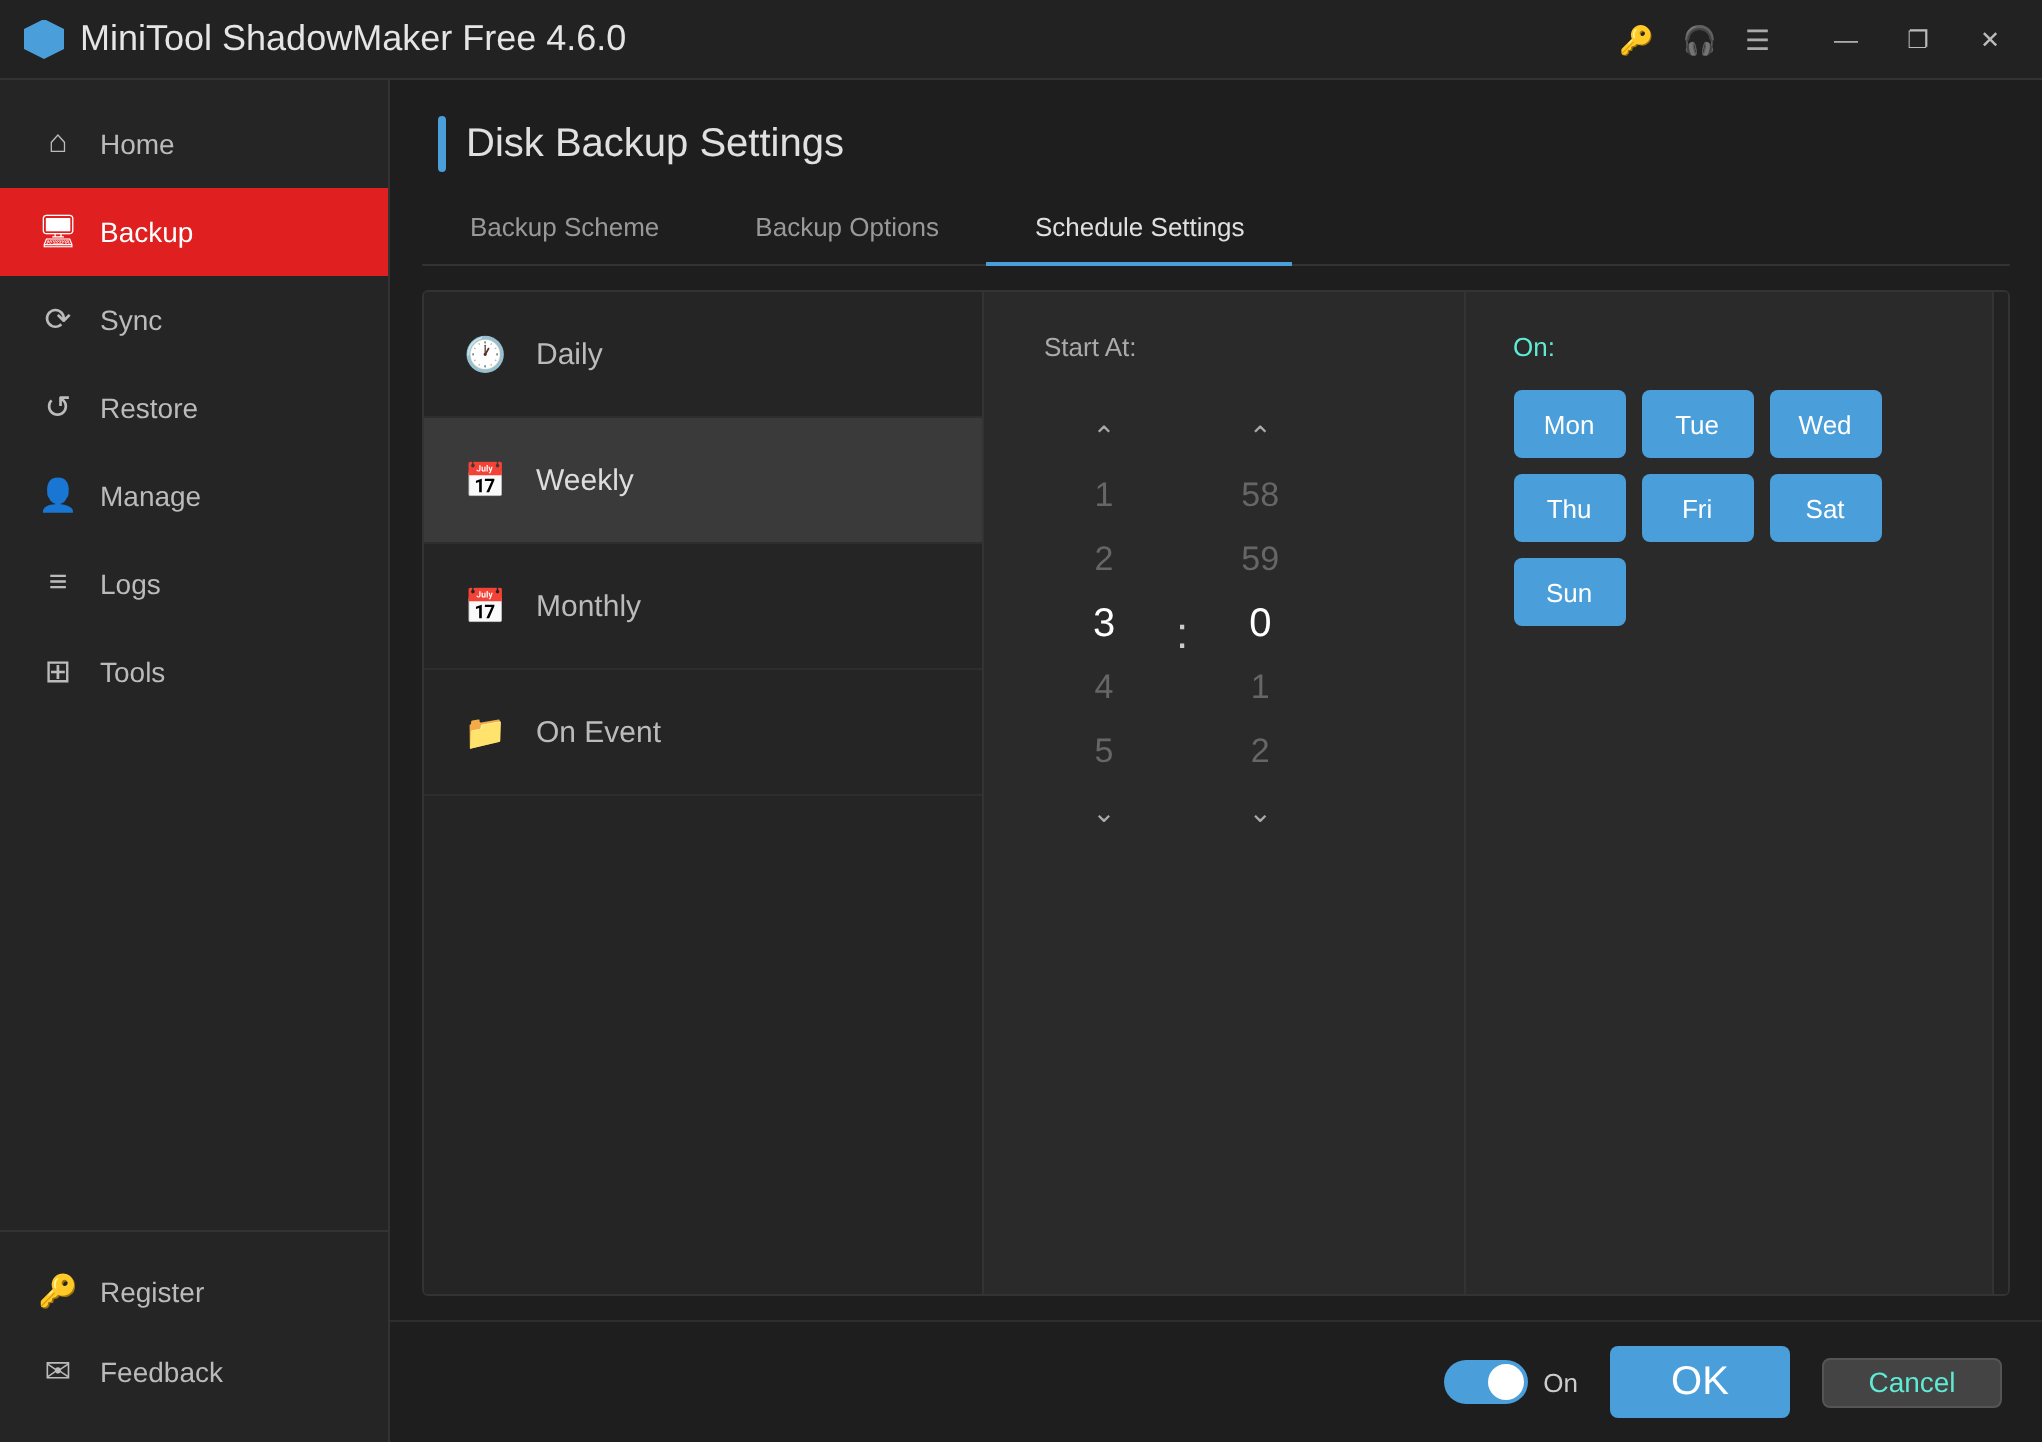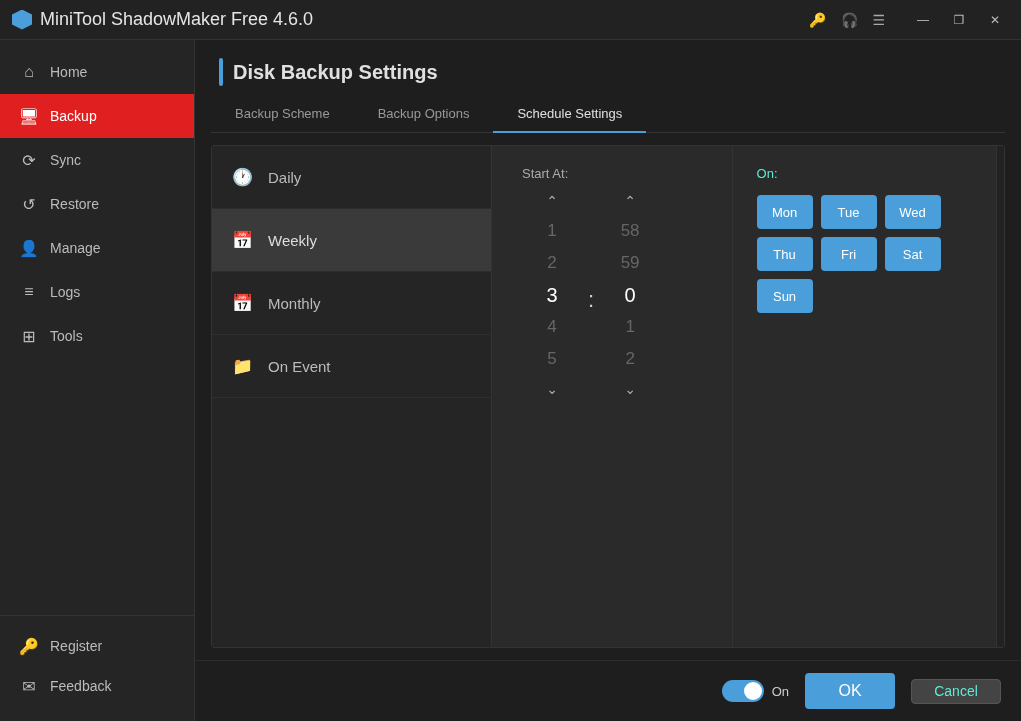--- a/index.html
+++ b/index.html
@@ -117,21 +117,21 @@
       gap: 10px;
     }
     .page-header-bar {
       width: 4px; height: 28px;
       background: #4a9eda;
       border-radius: 2px;
     }
     .page-title {
       font-size: 20px;
       color: #e0e0e0;
-      font-weight: 700;
+      font-weight: 400;
     }
 
     
     .tab-bar {
       display: flex;
       margin: 0 16px;
       border-bottom: 1px solid #333;
     }
     .tab {
       padding: 10px 24px;
@@ -194,21 +194,21 @@
 
     
     .time-picker {
       padding: 20px 30px;
       flex: 1;
       border-right: 1px solid #333;
     }
     .time-label {
       font-size: 13px;
       color: #aaa;
-      margin-bottom: 6px;
+      margin-bottom: 23px;
     }
     .time-scroll {
       display: flex;
       align-items: center;
       gap: 0;
     }
     .time-column {
       display: flex;
       flex-direction: column;
       align-items: center;
@@ -309,21 +309,21 @@
     .toggle-label {
       font-size: 13px;
       color: #ccc;
     }
     .btn-ok {
       background: #4a9eda;
       color: #fff;
       border: none;
       border-radius: 4px;
       width: 90px; height: 36px;
-      font-size: 16px;
+      font-size: 20px;
       cursor: pointer;
     }
     .btn-cancel {
       background: #444;
       color: #5eead4;
       border: 1px solid #555;
       border-radius: 4px;
       width: 90px; height: 25px;
       font-size: 14px;
       cursor: pointer;

